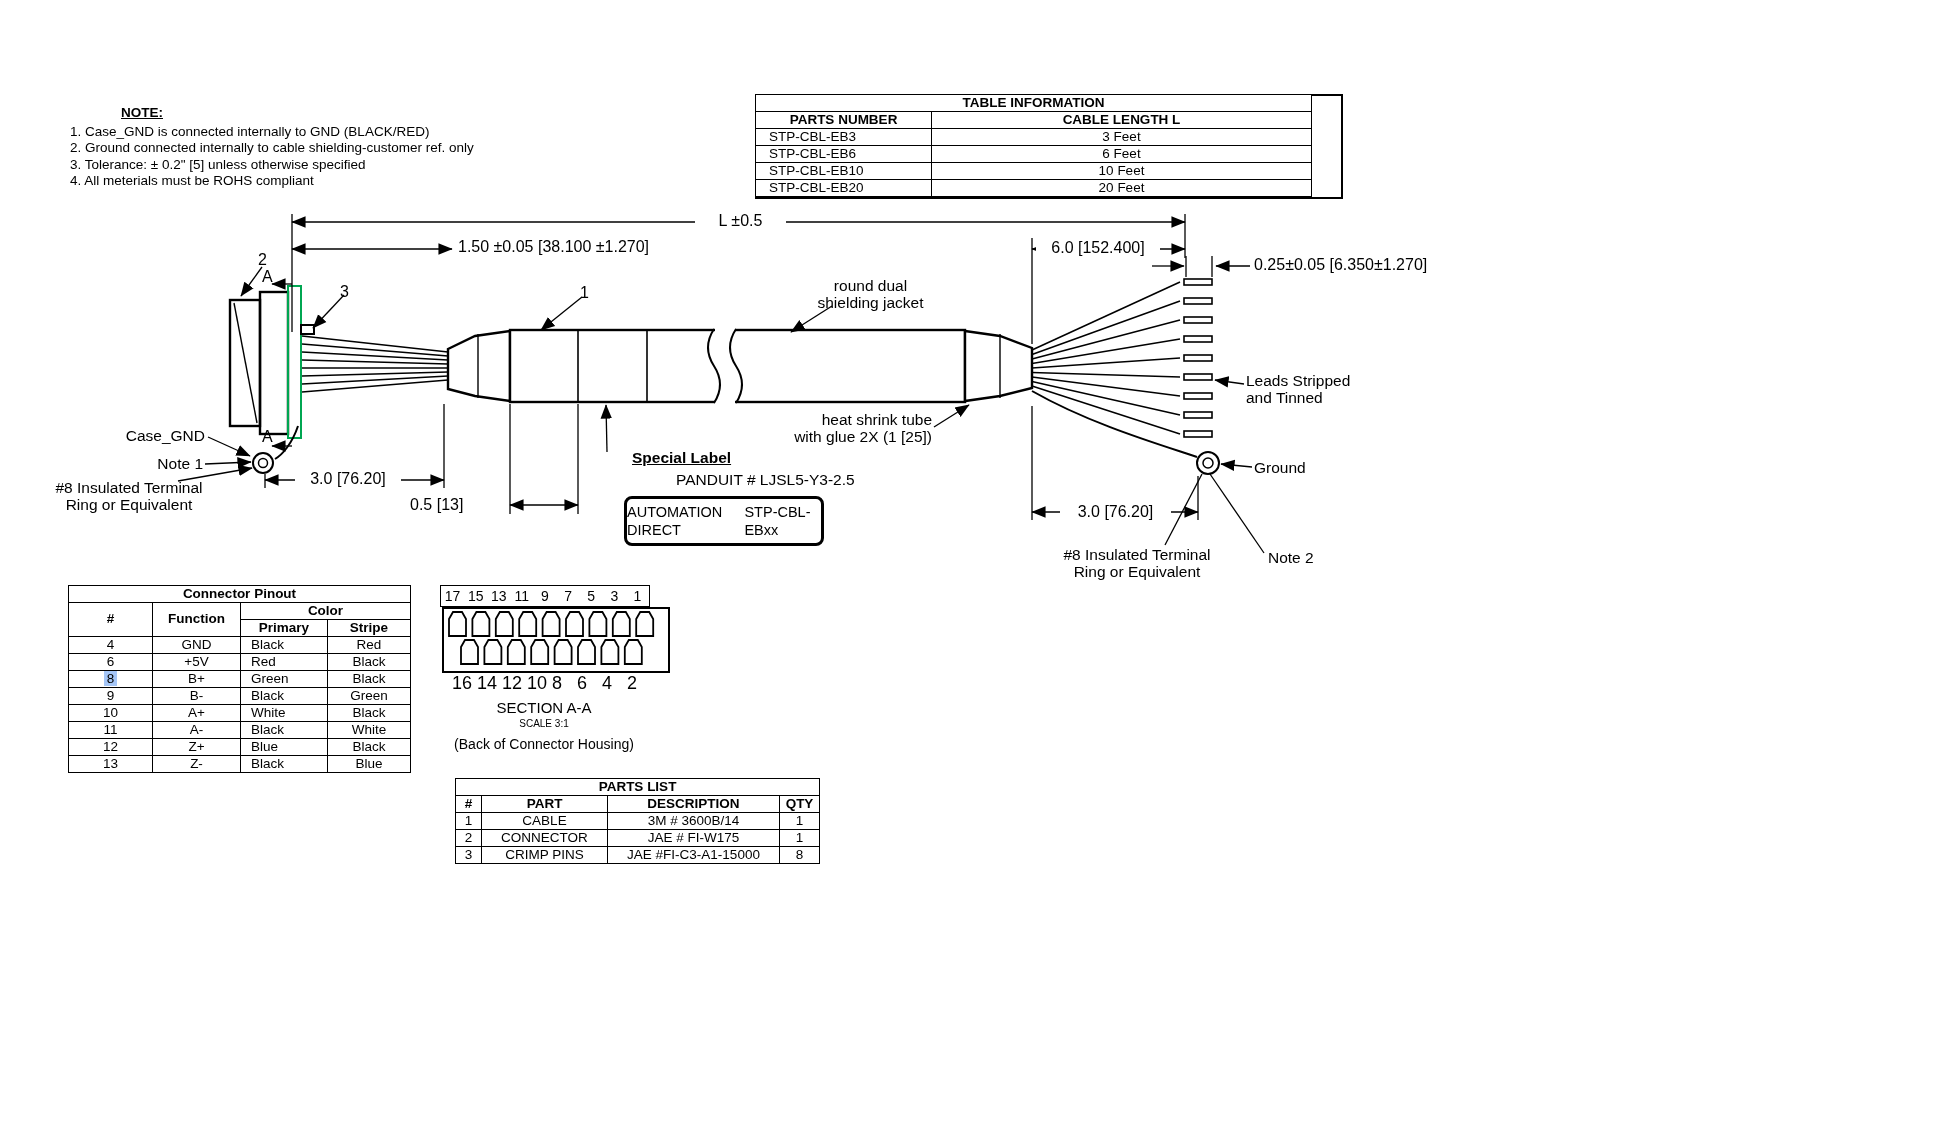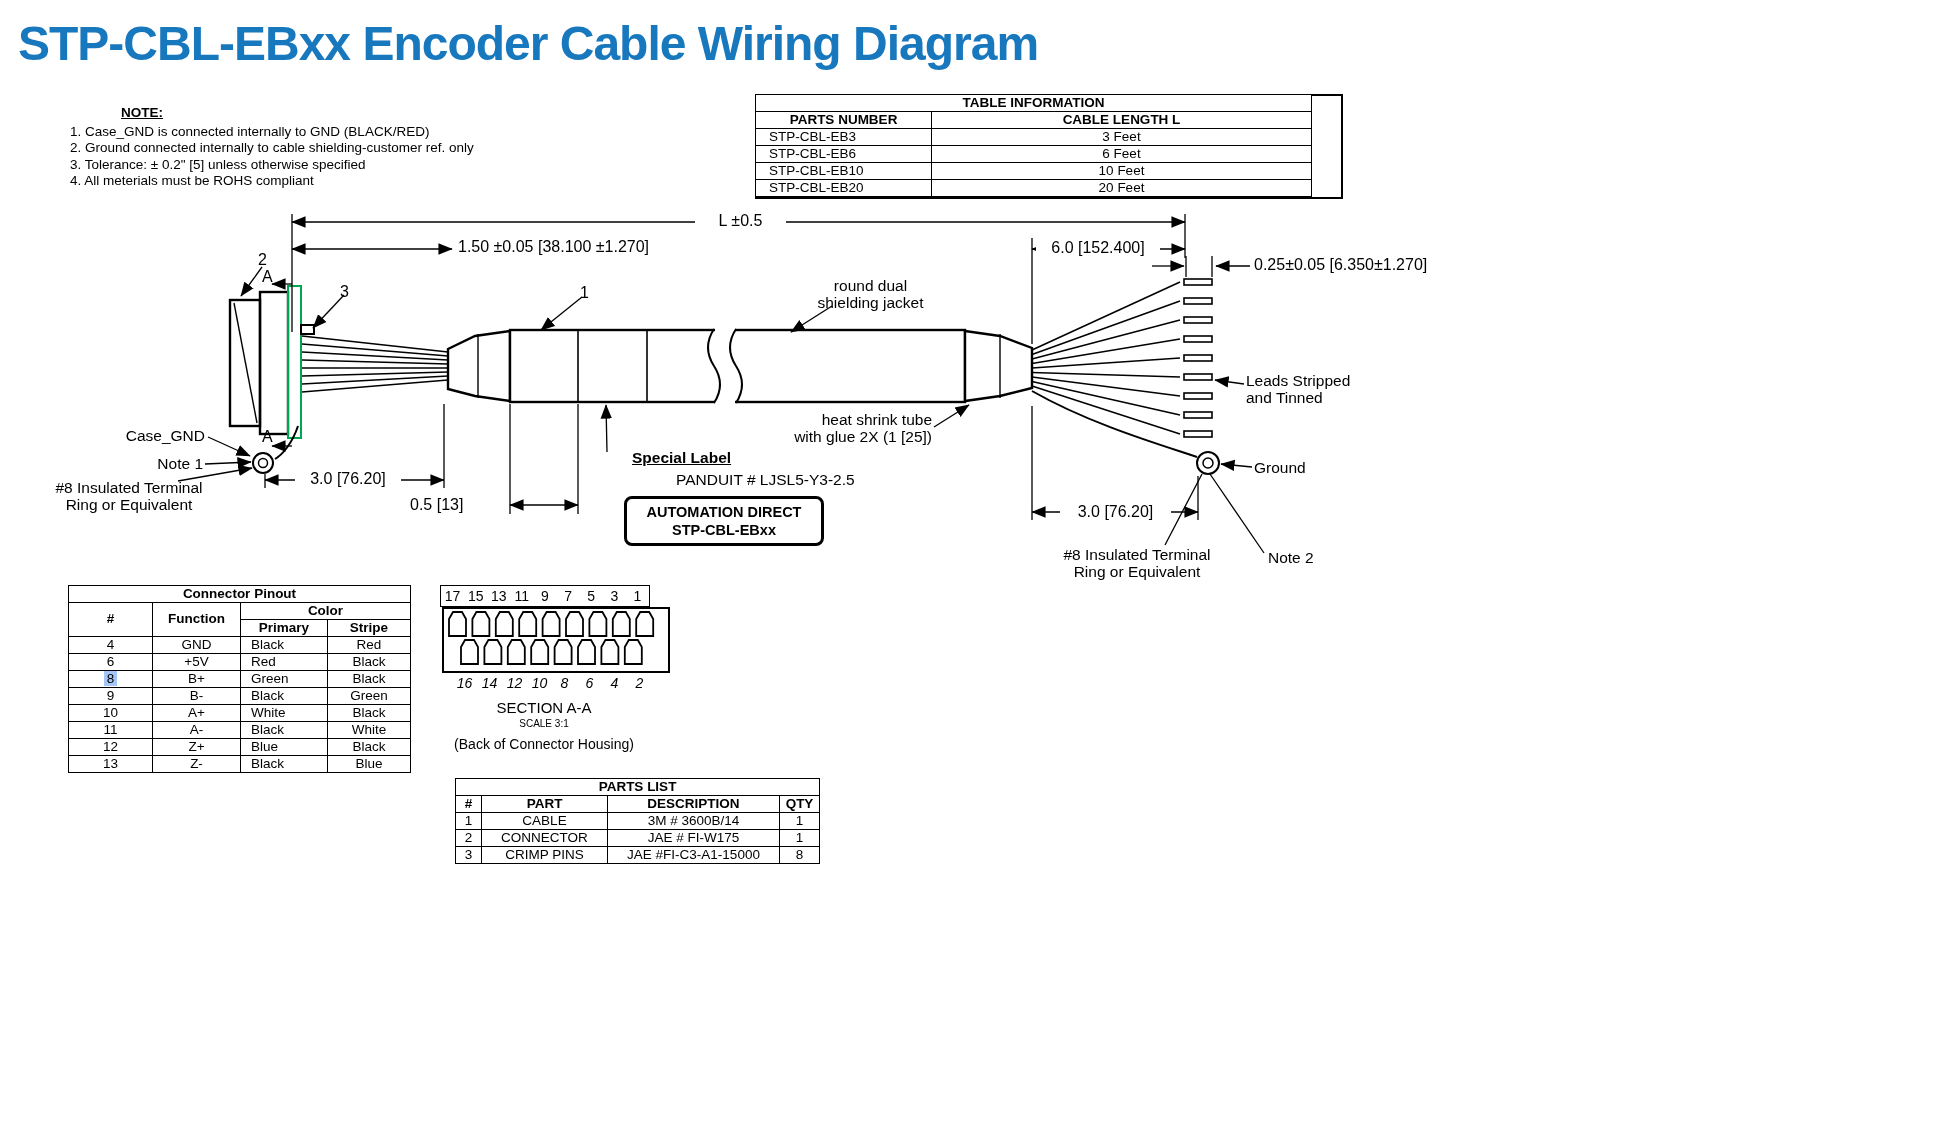--- a/index.html
+++ b/index.html
@@ -14,27 +14,27 @@
   .dim{font-size:16px;white-space:nowrap;}
   .wbg{background:#fff;padding:0 3px;text-align:center;}
   .callout{font-size:16px;}
   .dtable{border-collapse:collapse;position:absolute;table-layout:fixed;background:#fff;}
   .dtable td{border:1.6px solid #000;font-size:13.5px;text-align:center;padding:0 2px;height:16px;line-height:1.05;overflow:hidden;}
   .dtable td.b{font-weight:bold;}
   .dtable td.l{text-align:left;padding-left:13px;}
   .sel{background:#a5c6f7;padding:0 3px;}
   #info-frame{left:755px;top:94px;width:584px;height:101px;border:2px solid #000;}
   #brand-box{left:624px;top:496px;width:194px;height:44px;border:3px solid #000;border-radius:8px;
-             display:flex;flex-direction:column;align-items:center;justify-content:center;
-             font-weight:bold;font-size:14.5px;line-height:18px;background:#fff;}
+             display:flex;flex-direction:row;align-items:center;justify-content:center;
+             font-weight:normal;font-size:14.5px;line-height:18px;background:#fff;}
   #pins-numbox{left:440px;top:585px;width:208px;height:20px;border:1.5px solid #000;display:flex;align-items:center;}
   #pins-numbox span{flex:1;text-align:center;font-size:14px;}
   #pins-box{left:442px;top:607px;width:224px;height:62px;border:2px solid #000;}
   #pins-botnums{left:452px;top:673px;width:200px;height:20px;display:flex;align-items:center;}
-  #pins-botnums span{flex:1;text-align:center;font-size:14px;font-style:italic;}
+  #pins-botnums span{flex:1;font-size:18px;}
   .cap{left:431px;width:226px;text-align:center;white-space:nowrap;}
 </style>
 </head>
 <body>
 
 <div id="page">
 
   <svg width="1948" height="1126" viewBox="0 0 1948 1126">
     <defs>
       <marker id="arr" viewBox="0 0 10 10" refX="9.5" refY="5" markerWidth="11" markerHeight="11" orient="auto-start-reverse">
@@ -170,21 +170,20 @@
       <path d="M484.4,647 l4,-7 l9,0 l4,7 l0,17 l-17,0 z"></path>
       <path d="M507.8,647 l4,-7 l9,0 l4,7 l0,17 l-17,0 z"></path>
       <path d="M531.2,647 l4,-7 l9,0 l4,7 l0,17 l-17,0 z"></path>
       <path d="M554.6,647 l4,-7 l9,0 l4,7 l0,17 l-17,0 z"></path>
       <path d="M578,647 l4,-7 l9,0 l4,7 l0,17 l-17,0 z"></path>
       <path d="M601.4,647 l4,-7 l9,0 l4,7 l0,17 l-17,0 z"></path>
       <path d="M624.8,647 l4,-7 l9,0 l4,7 l0,17 l-17,0 z"></path>
     </g>
   </svg>
 
-  <div class="abs" id="title">STP-CBL-EBxx Encoder Cable Wiring Diagram</div>
 
   <div class="abs note-head">NOTE:</div>
   <div class="abs note-item" style="top:124px;">1.  Case_GND is connected internally to GND (BLACK/RED)</div>
   <div class="abs note-item" style="top:140px;">2.  Ground connected internally to cable shielding-customer ref. only</div>
   <div class="abs note-item" style="top:157px;">3.  Tolerance: ± 0.2" [5] unless otherwise specified</div>
   <div class="abs note-item" style="top:173px;">4.  All meterials must be ROHS compliant</div>
 
   <div class="abs" id="info-frame"></div>
   <table class="dtable" style="left:755px;top:94px;width:556px;">
     <colgroup>

